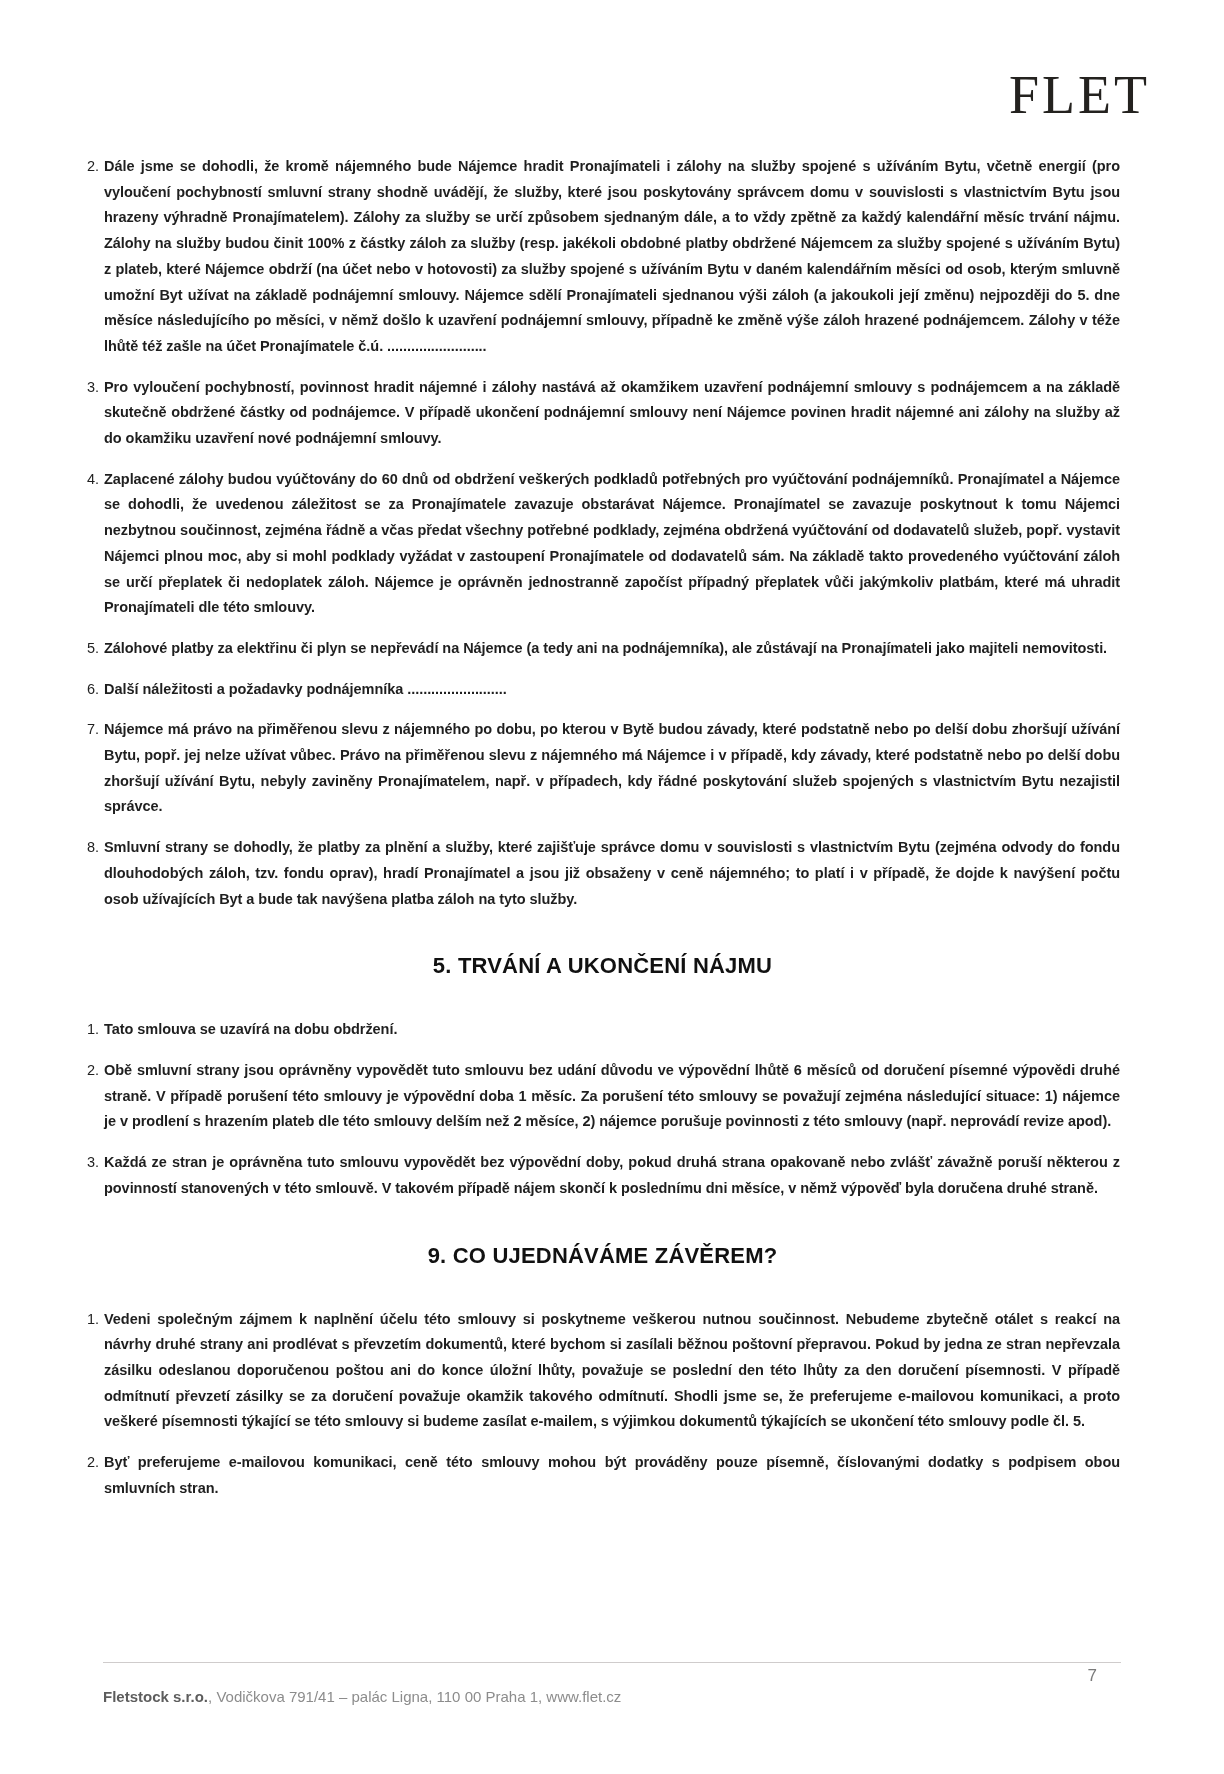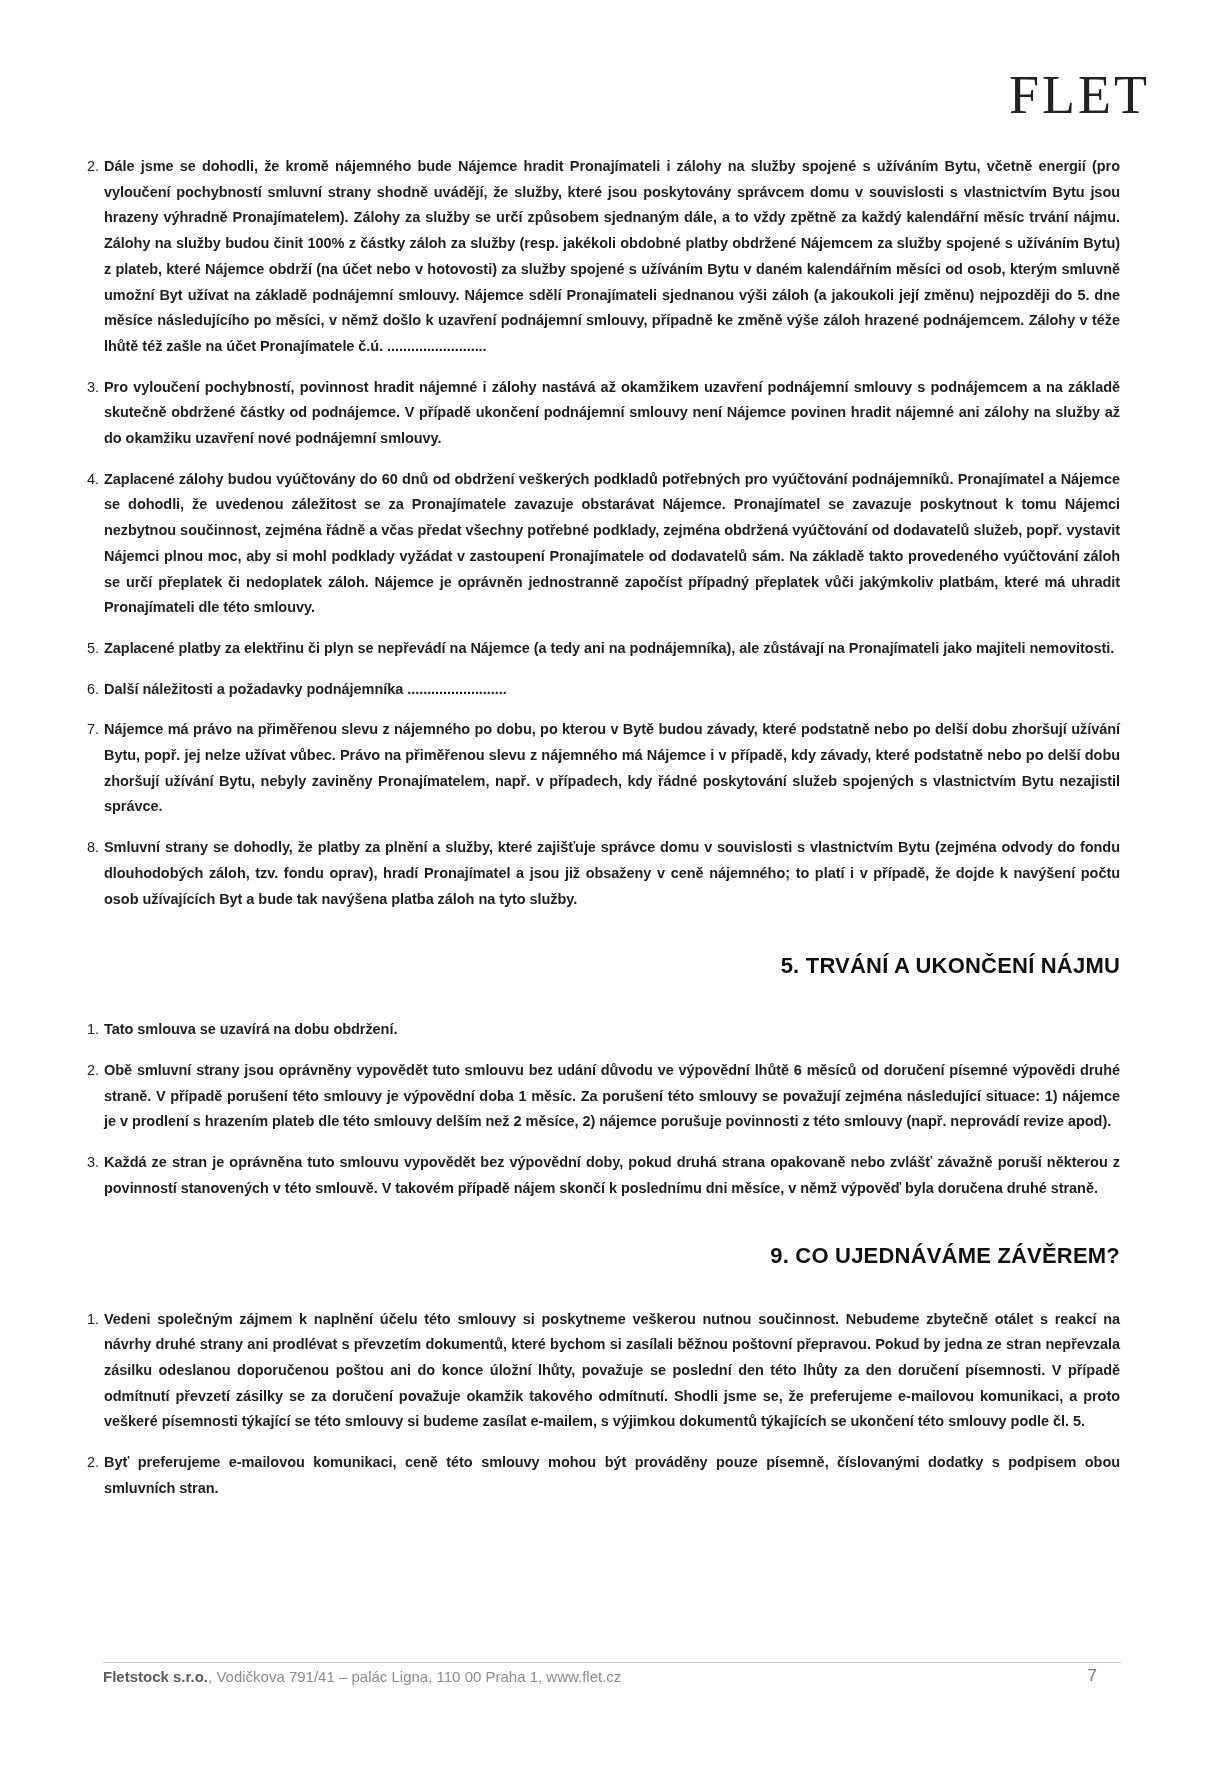--- a/index.html
+++ b/index.html
@@ -40,31 +40,32 @@
   }
   .clauses .txt {
     flex:1;
     text-align:justify;
     font-size:14.5px;
     line-height:25.7px;
     letter-spacing:-0.05px;
     font-weight:bold;
   }
   .section-heading {
-    text-align:right;
+    text-align:center;
     font-size:22px;
     font-weight:bold;
     color:#111111;
     letter-spacing:0.2px;
     margin:41px 0 38px 0;
   }
   .footer {
     position:absolute;
     left:103px; right:103px; top:1646px;
     border-top:1px solid #cfcccc;
+    padding-top:20px;
     color:#8c8c8c;
     font-size:15px;
     line-height:28px;
   }
   .footer .company { font-weight:bold; color:#5d5d5d; }
   .pagenum {
     position:absolute;
     top:1650px; right:127px;
     font-size:17px;
     color:#7a7a7a;
@@ -91,21 +92,21 @@
           <div class="txt">Pro vyloučení pochybností, povinnost hradit nájemné i zálohy nastává až okamžikem uzavření podnájemní smlouvy s podnájemcem a na základě skutečně obdržené částky od podnájemce. V případě ukončení podnájemní smlouvy není Nájemce povinen hradit nájemné ani zálohy na služby až do okamžiku uzavření nové podnájemní smlouvy.</div>
         </div>
 
         <div class="clause">
           <div class="num">4.</div>
           <div class="txt">Zaplacené zálohy budou vyúčtovány do 60 dnů od obdržení veškerých podkladů potřebných pro vyúčtování podnájemníků. Pronajímatel a Nájemce se dohodli, že uvedenou záležitost se za Pronajímatele zavazuje obstarávat Nájemce. Pronajímatel se zavazuje poskytnout k tomu Nájemci nezbytnou součinnost, zejména řádně a včas předat všechny potřebné podklady, zejména obdržená vyúčtování od dodavatelů služeb, popř. vystavit Nájemci plnou moc, aby si mohl podklady vyžádat v zastoupení Pronajímatele od dodavatelů sám. Na základě takto provedeného vyúčtování záloh se určí přeplatek či nedoplatek záloh. Nájemce je oprávněn jednostranně započíst případný přeplatek vůči jakýmkoliv platbám, které má uhradit Pronajímateli dle této smlouvy.</div>
         </div>
 
         <div class="clause">
           <div class="num">5.</div>
-          <div class="txt">Zaplacené platby za elektřinu či plyn se nepřevádí na Nájemce (a tedy ani na podnájemníka), ale zůstávají na Pronajímateli jako majiteli nemovitosti.</div>
+          <div class="txt">Zálohové platby za elektřinu či plyn se nepřevádí na Nájemce (a tedy ani na podnájemníka), ale zůstávají na Pronajímateli jako majiteli nemovitosti.</div>
         </div>
 
         <div class="clause">
           <div class="num">6.</div>
           <div class="txt">Další náležitosti a požadavky podnájemníka .........................</div>
         </div>
 
         <div class="clause">
           <div class="num">7.</div>
           <div class="txt">Nájemce má právo na přiměřenou slevu z nájemného po dobu, po kterou v Bytě budou závady, které podstatně nebo po delší dobu zhoršují užívání Bytu, popř. jej nelze užívat vůbec. Právo na přiměřenou slevu z nájemného má Nájemce i v případě, kdy závady, které podstatně nebo po delší dobu zhoršují užívání Bytu, nebyly zaviněny Pronajímatelem, např. v případech, kdy řádné poskytování služeb spojených s vlastnictvím Bytu nezajistil správce.</div>

